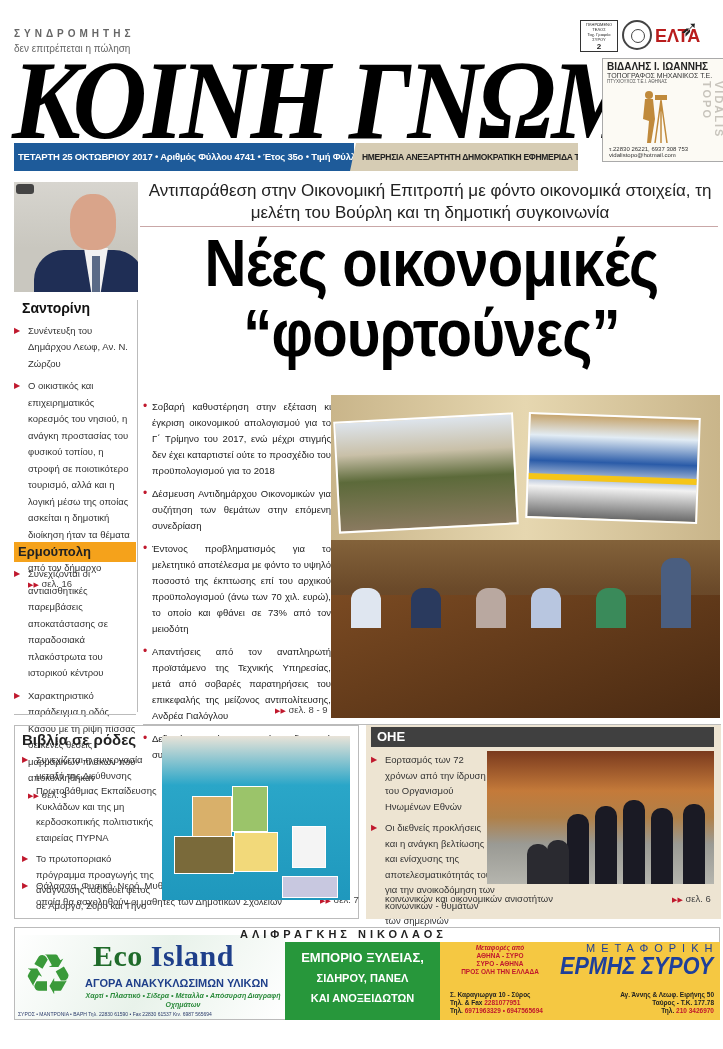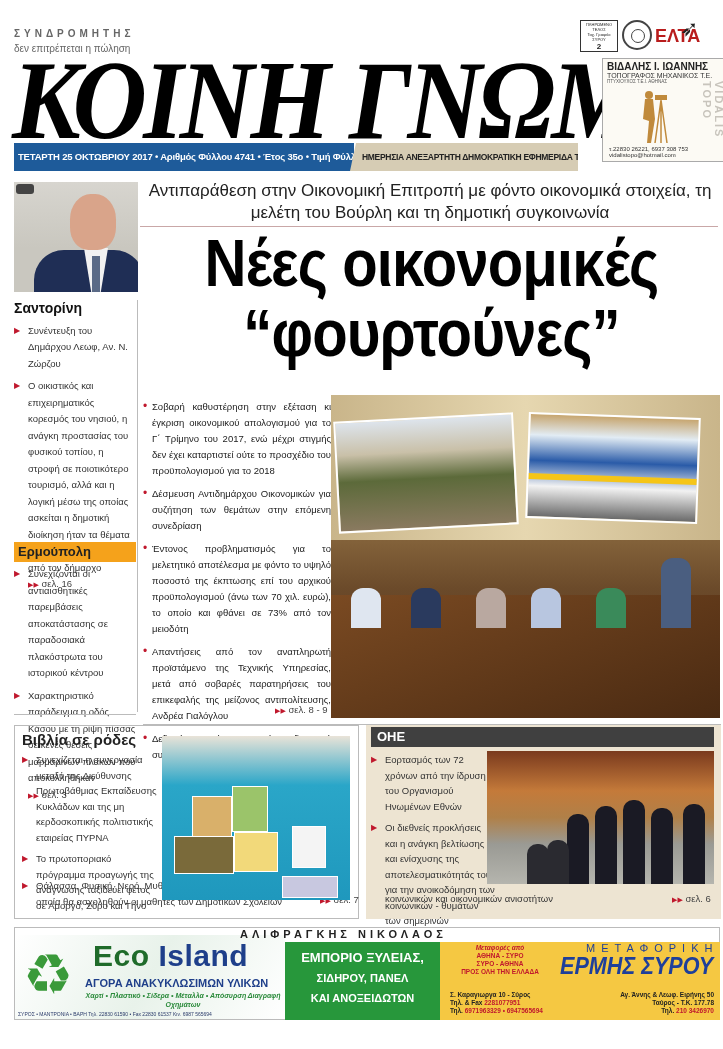--- a/index.html
+++ b/index.html
@@ -31,21 +31,21 @@
   .deck-rule { left: 140px; top: 226px; width: 578px; height: 1px; background: #c9a7a7; }
   .headline { left: 140px; top: 228px; width: 583px; text-align: center; font-size: 66px; font-weight: bold; line-height: 70px; letter-spacing: -1px; transform: scaleX(0.88); transform-origin: center top; color: #000; }
 
   
   .portrait { left: 14px; top: 182px; width: 124px; height: 110px; background: linear-gradient(180deg,#d7d5cf 0%,#c9c7bf 60%); overflow: hidden; }
   .portrait .cam { position: absolute; left: 2px; top: 2px; width: 18px; height: 10px; background: #444; border-radius: 3px; }
   .portrait .head { position: absolute; left: 56px; top: 12px; width: 46px; height: 56px; background: #d9a48a; border-radius: 45% 45% 40% 40%; }
   .portrait .suit { position: absolute; left: 20px; top: 68px; width: 110px; height: 50px; background: #1f2e55; border-radius: 30px 30px 0 0; }
   .portrait .shirt { position: absolute; left: 70px; top: 66px; width: 24px; height: 44px; background: #f2f2f2; clip-path: polygon(0 0,100% 0,70% 100%,30% 100%); }
   .portrait .tie { position: absolute; left: 78px; top: 74px; width: 8px; height: 40px; background: #5a6a86; }
-  .sec-head { font-size: 14px; font-weight: bold; color: #111; }
+  .sec-head { font-size: 14px; font-weight: bold; color: #111; margin-left: 8px; }
   .sidecol { font-size: 9.5px; line-height: 16.5px; color: #333; }
   .bul { position: relative; padding-left: 14px; margin-bottom: 6px; }
   .bul::before { content: "▶"; position: absolute; left: 0; top: 0; color: #c0182d; font-size: 8px; }
   .dot-bul { position: relative; padding-left: 9px; margin-bottom: 7px; }
   .dot-bul::before { content: "•"; position: absolute; left: 0; top: 0; color: #c0182d; font-size: 12px; line-height: 14px; }
   .pg { color: #444; white-space: nowrap; }
   .pg .arr { color: #c0182d; font-size: 7px; }
   .santorini { left: 14px; top: 300px; width: 122px; }
   .vrule-left { left: 137px; top: 300px; width: 1px; height: 240px; background: #bbb; }
   .ermou-head { left: 14px; top: 542px; width: 122px; height: 20px; background: #f5a21b; font-size: 13px; font-weight: bold; padding-left: 4px; line-height: 20px; }
@@ -80,21 +80,21 @@
   .un-list { left: 371px; top: 752px; width: 124px; font-size: 9.5px; line-height: 15.5px; color: #333; }
   .un-last { left: 385px; top: 893px; font-size: 9.5px; color: #333; }
   .un-pg { left: 672px; top: 893px; font-size: 9.5px; }
   .un-photo { left: 487px; top: 751px; width: 227px; height: 133px; background: linear-gradient(180deg,#7a3a1e 0%,#c47a3a 30%,#b08048 50%,#9a9a94 70%,#b5b5ae 100%); overflow: hidden; }
   .un-photo .officer { position: absolute; bottom: 0; width: 22px; height: 70px; background: #1a1a24; border-radius: 10px 10px 0 0; }
 
   
   .ads-border { left: 14px; top: 927px; width: 706px; height: 93px; border: 1px solid #bbb; }
   .eco { left: 15px; top: 935px; width: 270px; height: 84px; background: linear-gradient(120deg,#fff 0%,#e8f2ea 50%,#fff 100%); overflow: hidden; }
   .eco .recycle { position: absolute; left: 8px; top: 10px; font-size: 56px; color: #3a9a3a; line-height: 60px; }
-  .eco .brand { position: absolute; left: 78px; top: 4px; font-family: Liberation Sans, sans-serif; font-size: 30px; color: #1f6b2a; font-weight: bold; white-space: nowrap; letter-spacing: 0.5px; }
+  .eco .brand { position: absolute; left: 78px; top: 4px; font-family: Liberation Serif, serif; font-size: 30px; color: #1f6b2a; font-weight: bold; white-space: nowrap; letter-spacing: 0.5px; }
   .eco .brand .b2 { color: #1e3f8a; }
   .eco .subtitle { position: absolute; left: 70px; top: 42px; font-size: 11px; font-weight: bold; color: #1f3f8a; white-space: nowrap; }
   .eco .items { position: absolute; left: 70px; top: 56px; width: 196px; text-align: center; font-size: 7px; font-weight: bold; font-style: italic; color: #2a8a3a; line-height: 9px; }
   .eco .contact { position: absolute; left: 0; bottom: 2px; width: 100%; font-size: 5px; color: #2a3a6a; white-space: nowrap; padding-left: 3px; }
   .alif { left: 240px; top: 928px; font-size: 11px; font-weight: bold; letter-spacing: 4px; color: #222; white-space: nowrap; }
   .emporio { left: 285px; top: 942px; width: 155px; height: 78px; background: #27973b; color: #fff; text-align: center; font-weight: bold; padding-top: 6px; }
   .emporio .l1 { font-size: 13px; line-height: 20px; }
   .emporio .l2 { font-size: 11px; line-height: 20px; }
   .ermis { left: 440px; top: 942px; width: 280px; height: 78px; background: #f5c842; overflow: hidden; }
   .ermis .route { position: absolute; left: 10px; top: 2px; width: 100px; text-align: center; font-size: 6.5px; font-weight: bold; color: #c0182d; line-height: 8px; }

